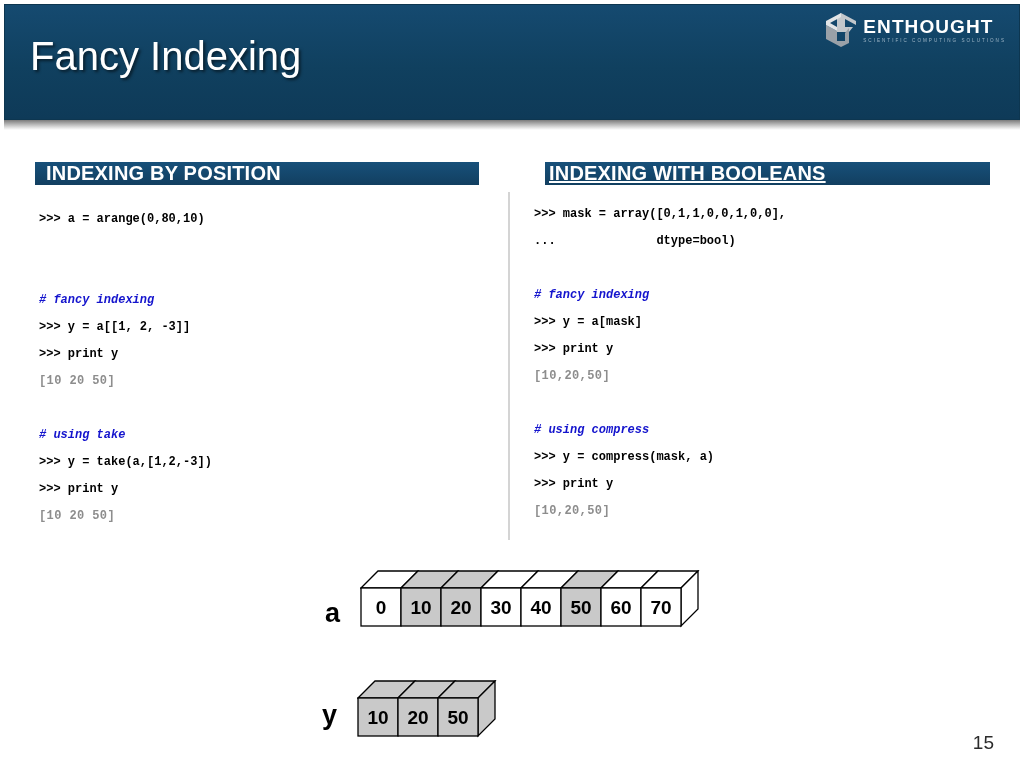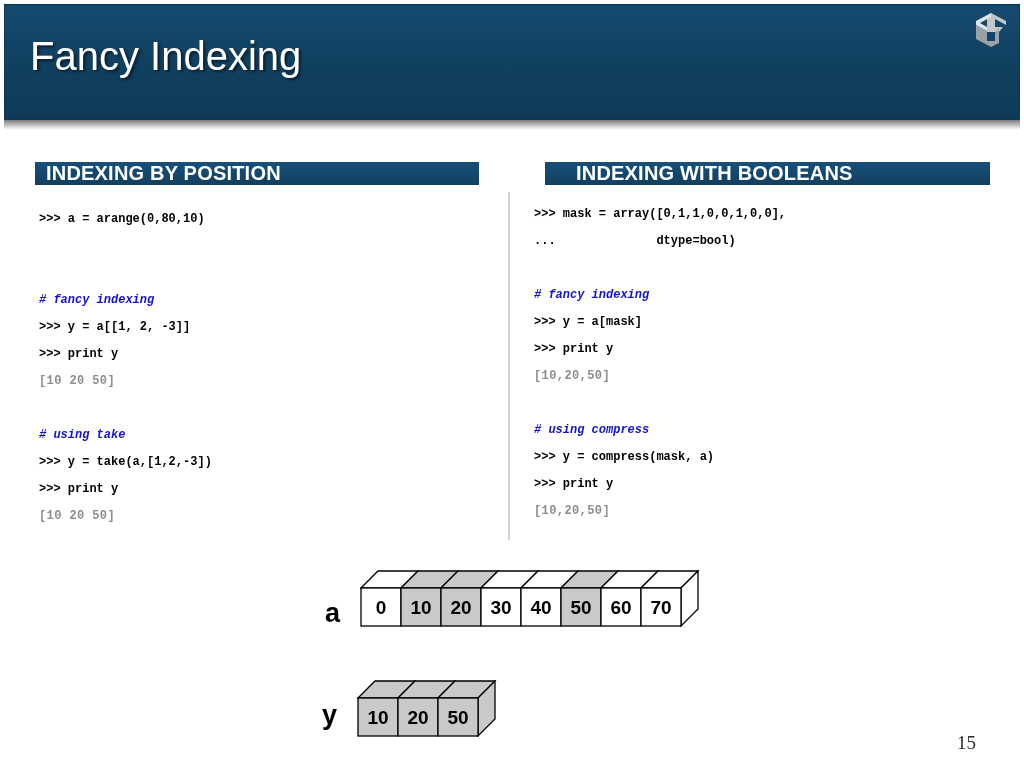--- a/index.html
+++ b/index.html
@@ -95,21 +95,21 @@
     color: #ffffff;
     font-size: 20px;
     font-weight: bold;
     font-family: "Liberation Sans", sans-serif;
     letter-spacing: 0.2px;
     white-space: nowrap;
   }
   #bar-left  { left: 35px;  top: 162px; width: 444px; }
   #bar-left .section-title { margin-left: 11px; }
   #bar-right { left: 545px; top: 162px; width: 445px; }
-  #bar-right .section-title { margin-left: 31px; }
+  #bar-right .section-title { margin-left: 4px; text-decoration: underline; }
 
   
   #column-divider {
     position: absolute;
     left: 508px;
     top: 192px;
     width: 2px;
     height: 348px;
     background: #d4d4d4;
   }
@@ -142,41 +142,45 @@
     color: #000000;
   }
   #fig-a { left: 360px; top: 570px; }
   #label-a { left: 325px; top: 598px; }
   #fig-y { left: 357px; top: 680px; }
   #label-y { left: 322px; top: 700px; }
 
   
   #page-number {
     position: absolute;
-    right: 48px;
+    right: 30px;
     bottom: 14px;
-    font-family: Liberation Serif, serif;
+    font-family: Liberation Sans, sans-serif;
     font-size: 19px;
     color: #2b2b2b;
     text-align: right;
   }
 </style>
 </head>
 <body>
 
 <div id="title-banner"></div>
 <div id="banner-shadow"></div>
 <div id="slide-title">Fancy Indexing</div>
 
 <div id="logo">
   <svg id="logo-mark" width="30" height="34" viewBox="0 0 30 34">
     <polygon points="15,0 30,8 30,12 19,6 19,14 27,14 23,19 11,19 11,4" fill="#c3c8cc"></polygon>
     <polygon points="15,34 0,26 0,12 11,18 11,28 19,28 19,20 23,15 23,30" fill="#9aa1a8"></polygon>
     <polygon points="0,12 0,8 15,0 15,4 4,10 11,14 11,18" fill="#e2e5e7"></polygon>
   </svg>
+  <div id="logo-text">
+    <div id="logo-word">ENTHOUGHT</div>
+    <div id="logo-tag">SCIENTIFIC COMPUTING SOLUTIONS</div>
+  </div>
 </div>
 
 <div class="section-bar" id="bar-left">
   <span class="section-title">INDEXING BY POSITION</span>
 </div>
 <div class="section-bar" id="bar-right">
   <span class="section-title">INDEXING WITH BOOLEANS</span>
 </div>
 
 <div id="column-divider"></div>

